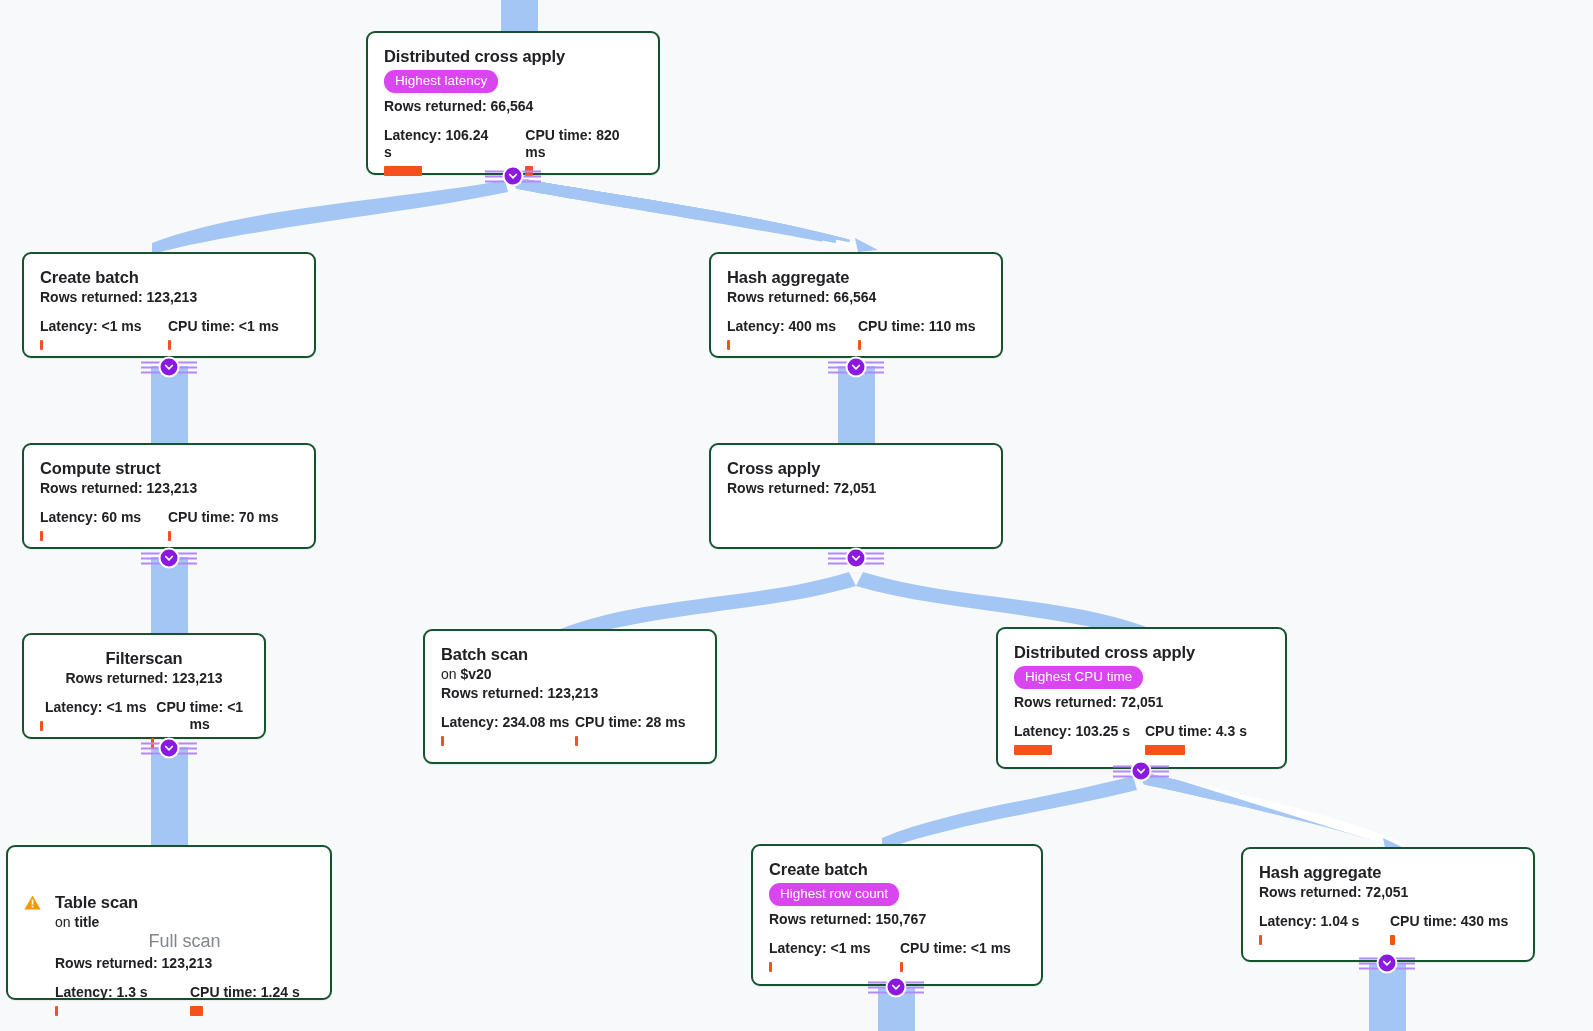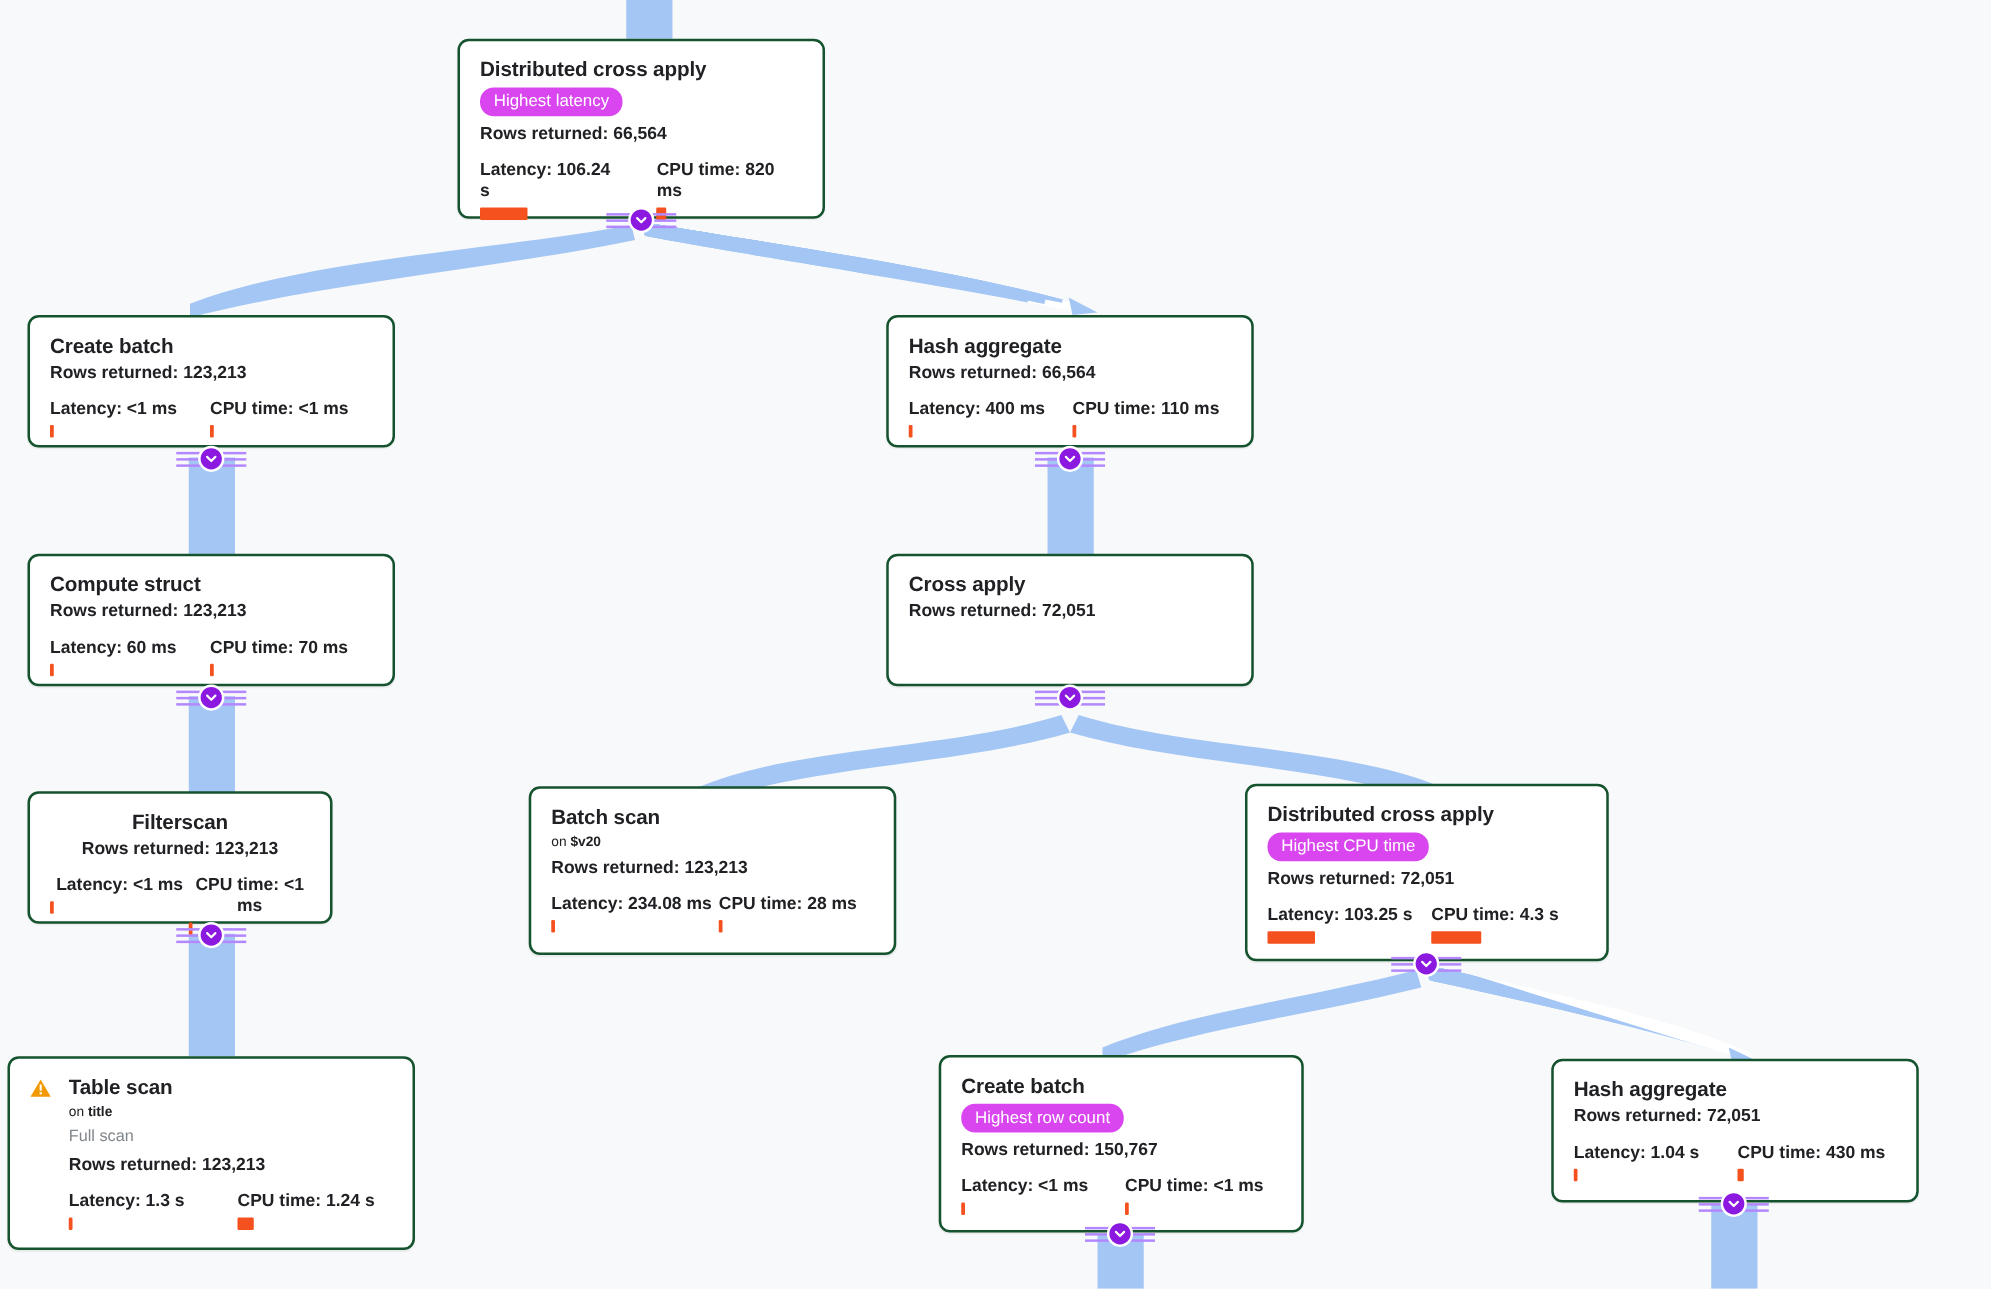--- a/index.html
+++ b/index.html
@@ -20,36 +20,36 @@
     position:absolute;
     box-sizing:border-box;
     background:#ffffff;
     border:2px solid #14532d;
     border-radius:9px;
     padding:13px 16px 14px 16px;
     box-shadow:0 1px 1px rgba(60,64,67,.08);
     z-index:5;
   }
   .node-body{position:relative;}
-  .node.has-warn .node-body{padding-left:31px;}
+  .node.has-warn .node-body{padding-left:31px;margin-top:32px;}
   .warn-icon{
     position:absolute;left:0;top:3px;width:17px;height:15px;
   }
   .title{
     font-size:16.5px;font-weight:700;color:#202124;
     letter-spacing:-.1px;line-height:20px;margin:0 0 1px 0;
   }
   .badge{
     display:inline-block;
     background:#d946ef;color:#fff;
     font-size:13.5px;line-height:16px;
     padding:3px 11px 4px 11px;border-radius:11px;
     margin:3px 0 3px 0;font-weight:400;
   }
-  .subline{font-size:11px;color:#202124;line-height:18px;font-weight:400;}
+  .subline{font-size:14px;color:#202124;line-height:18px;font-weight:400;}
   .subline b{font-weight:700;}
   .subline.muted{color:#80868b;}
   .rows{
     font-size:14px;font-weight:700;color:#202124;
     line-height:19px;margin-top:1px;
   }
   .metrics{display:flex;margin-top:11px;}
   .metric{font-size:14px;font-weight:700;color:#202124;line-height:17px;}
   .metric .bar{
     display:block;height:10px;background:#f4511e;margin-top:5px;border-radius:1px;
@@ -314,21 +314,21 @@
           <path d="M8.5 0.6 L16.6 14.4 L0.4 14.4 Z" fill="#f29900"></path>
           <rect x="7.7" y="4.6" width="1.7" height="5" fill="#ffffff"></rect>
           <rect x="7.7" y="10.7" width="1.7" height="1.8" fill="#ffffff"></rect>
         </svg>
       </span>
       <div class="title">Table scan</div>
       <div class="subline">
         <span>on</span>
         <b>title</b>
       </div>
-      <div class="subline muted" style="font-size:13px;line-height:20px;">Full scan</div>
+      <div class="subline muted" style="font-size:18px;line-height:20px;text-align:center;">Full scan</div>
       <div class="rows" style="margin-top:3px;">Rows returned: 123,213</div>
       <div class="metrics">
         <div class="metric" style="width:135px;">
           <span>Latency: 1.3 s</span>
           <span class="bar" style="width:3px"></span>
         </div>
         <div class="metric">
           <span>CPU time: 1.24 s</span>
           <span class="bar" style="width:13px"></span>
         </div>

